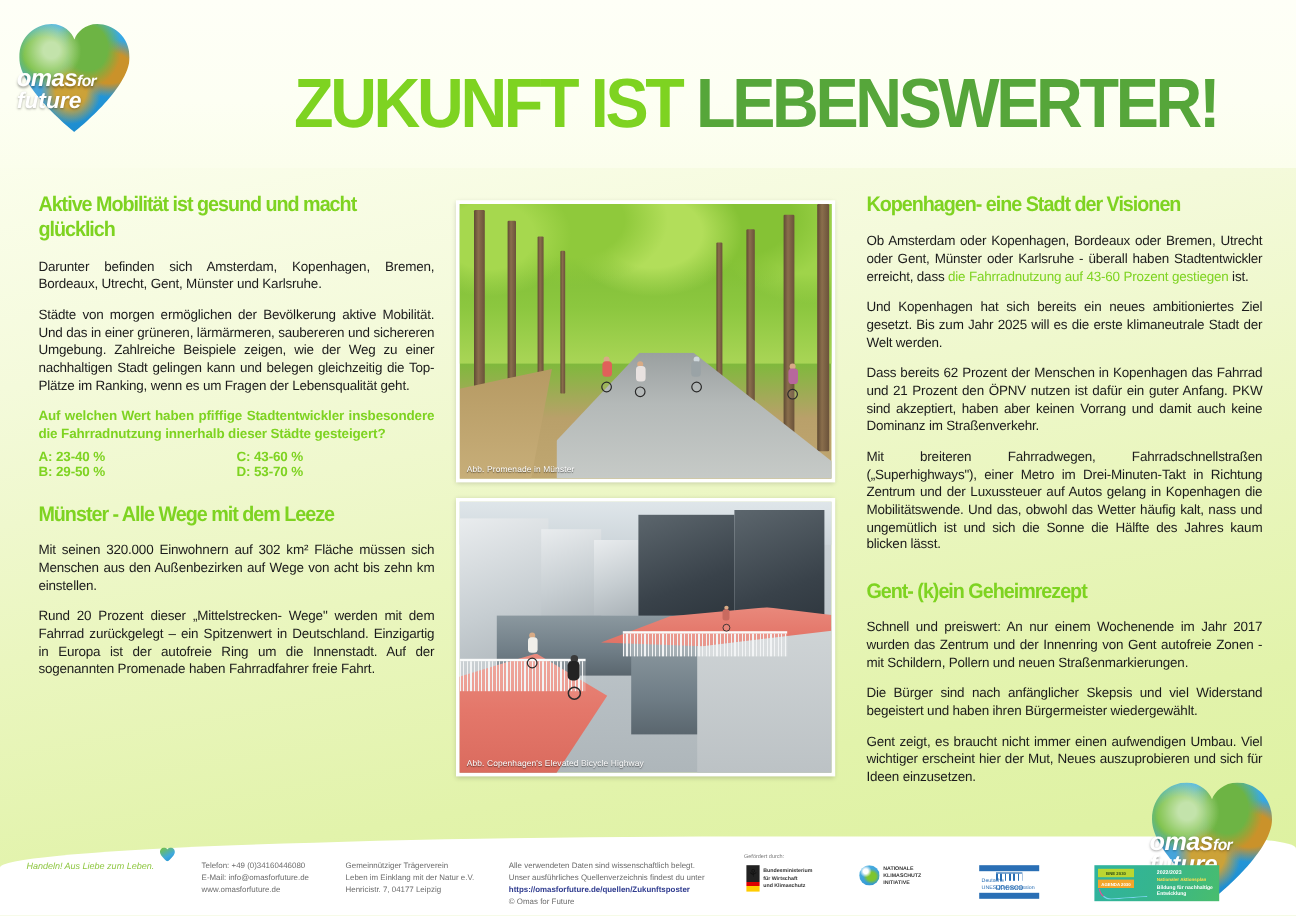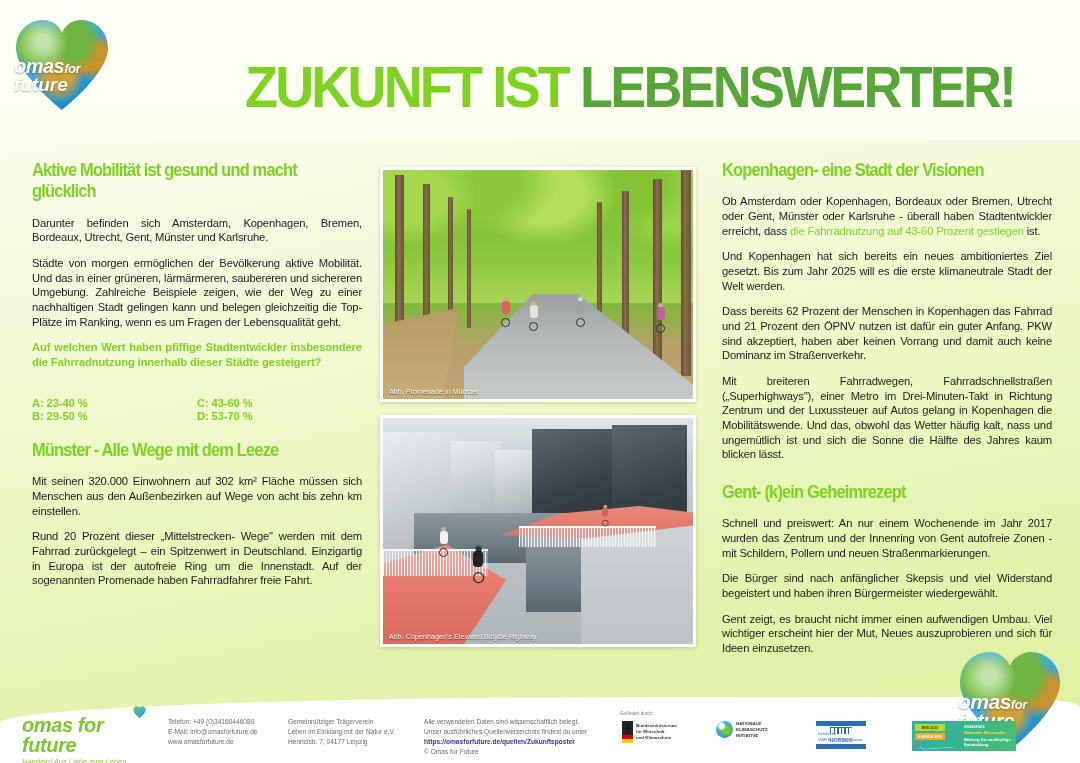--- a/index.html
+++ b/index.html
@@ -99,21 +99,21 @@
   }
   p.body:last-child { margin-bottom: 0; }
   .hl { color: #7ed321; font-weight: normal; }
 
   p.quiz-q {
     font-size: 11.2px;
     line-height: 1.32;
     color: #7ed321;
     font-weight: bold;
     text-align: justify;
-    margin-bottom: 27px;
+    margin-bottom: 5px;
     letter-spacing: -.1px;
   }
   .quiz-answers {
     display: grid;
     grid-template-columns: 1fr 1fr;
     row-gap: 1px;
     margin-bottom: 18px;
   }
   .quiz-answers span {
     font-size: 11.2px;
@@ -442,21 +442,20 @@
       <div class="l1"><span>omas</span><small>for</small></div>
       <div class="l2">future</div>
     </div>
   </div>
 
   <div id="footer-curve"></div>
   <div id="footer-inner">
 
     <div id="footer-brand">
       <div class="mini-heart"></div>
-      <div class="fb-word">omas for future</div>
       <div class="fb-sub">Handeln! Aus Liebe zum Leben.</div>
     </div>
 
     <div class="foot-col" id="foot-contact" style="white-space:pre-line;">Telefon: +49 (0)34160446080
 E-Mail: info@omasforfuture.de
 www.omasforfuture.de</div>
     <div class="foot-col" id="foot-org" style="white-space:pre-line;">Gemeinnütziger Trägerverein
 Leben im Einklang mit der Natur e.V.
 Henricistr. 7, 04177 Leipzig</div>
 

